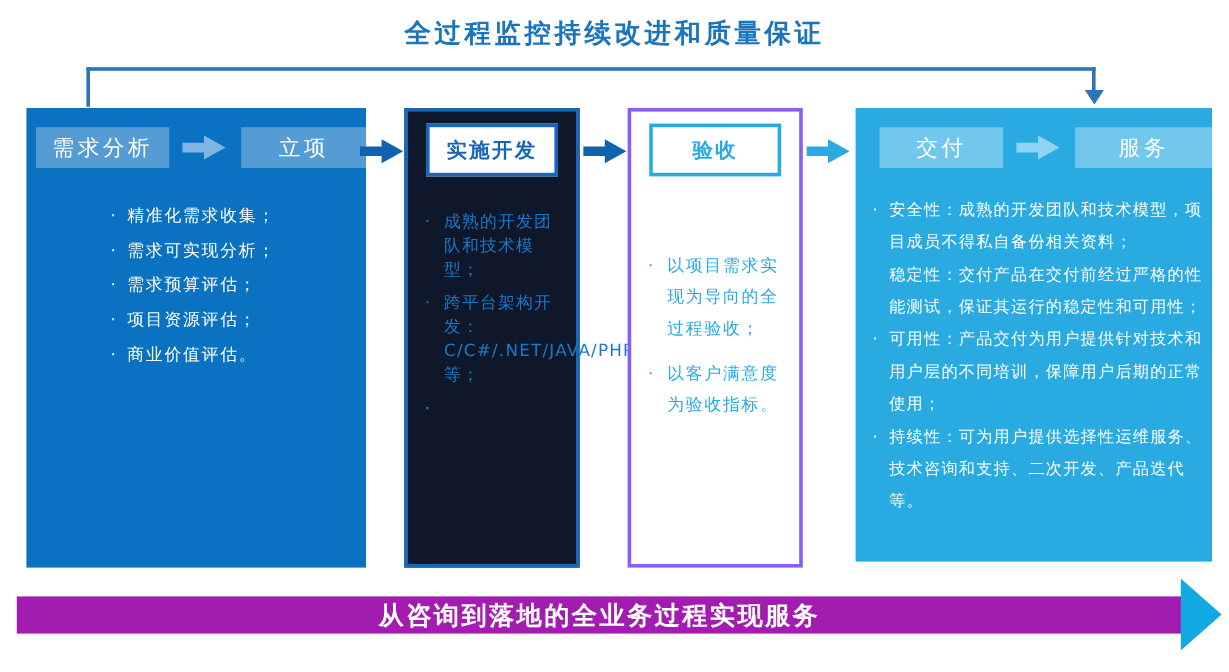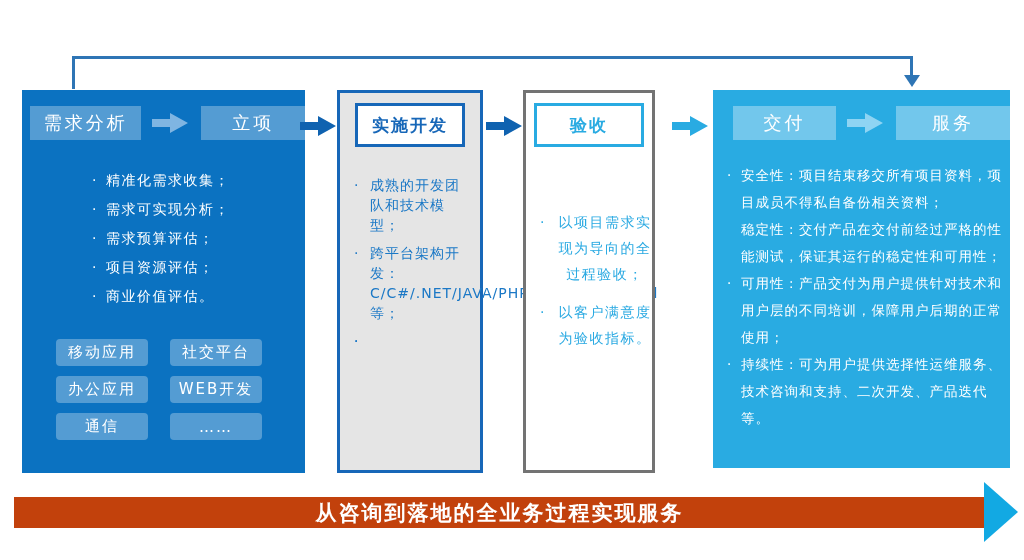--- a/index.html
+++ b/index.html
@@ -36,22 +36,22 @@
   .p1-bullets li .dot{position:absolute;left:-14px;top:0;}
   .tag-grid{
     display:grid;grid-template-columns:92px 92px;grid-column-gap:22px;grid-row-gap:10px;
     margin:28px 0 0 34px;
   }
   .tag{
     background:rgba(255,255,255,.30);border-radius:4px;color:#fff;font-size:15px;letter-spacing:2px;
     height:27px;display:flex;align-items:center;justify-content:center;
   }
   
-  .panel2{left:337px;width:146px;background:#e5e5e5;border:3px solid #1767B8;}
-  .panel3{left:523px;width:132px;background:#fff;border:3px solid #737373;text-align:center;}
+  .panel2{left:337px;width:146px;background:#0f172a;border:3px solid #1767B8;}
+  .panel3{left:523px;width:146px;background:#fff;border:3px solid #8b5cf6;}
   .hd-box{
     margin:10px auto 0 auto;width:110px;height:44px;box-sizing:border-box;
     display:flex;align-items:center;justify-content:center;
     font-size:17px;font-weight:700;letter-spacing:2px;background:#fff;
   }
   .hd-box.blue{border:3px solid #1767B8;color:#1767B8;}
   .hd-box.cyan{border:3px solid #29ABE2;color:#29ABE2;}
   .mini-bullets{list-style:none;margin:28px 0 0 0;padding:0 6px 0 30px;}
   .mini-bullets li{position:relative;font-size:14px;letter-spacing:1px;line-height:20px;margin-bottom:8px;width:98px;}
   .mini-bullets li .dot{position:absolute;left:-16px;top:0;}
@@ -64,34 +64,35 @@
   .panel4 .chip{background:rgba(255,255,255,.34);}
   .chip-deliv{width:107px;}
   .chip-serv{width:118px;margin-left:6px;}
   .p4-bullets{list-style:none;margin:22px 0 0 0;padding:0 8px 0 28px;}
   .p4-bullets li{position:relative;color:#fff;font-size:13.5px;letter-spacing:1px;line-height:27px;width:262px;}
   .p4-bullets li .dot{position:absolute;left:-14px;top:0;}
   
   .flow-arrow{position:absolute;top:114px;}
   
   .banner-bar{
-    position:absolute;left:14px;top:497px;width:971px;height:31px;background:#c2410c;
+    position:absolute;left:14px;top:497px;width:971px;height:31px;background:#a21caf;
     display:flex;align-items:center;justify-content:center;
   }
   .banner-text{color:#fff;font-size:21px;font-weight:700;letter-spacing:2px;}
   .banner-head{
     position:absolute;left:984px;top:482px;width:0;height:0;
     border-top:30px solid transparent;border-bottom:30px solid transparent;border-left:34px solid #12A9E3;
   }
 </style>
 </head>
 <body>
 
 <div class="canvas">
 
+  <div class="title">全过程监控持续改进和质量保证</div>
   <div class="bracket-h"></div>
   <div class="bracket-tick-left"></div>
   <div class="bracket-tick-right"></div>
   <div class="bracket-arrowhead"></div>
 
   <div class="panel panel1">
     <div class="chip-row">
       <div class="chip chip-req">需求分析</div>
       <span class="chip-arrow">
         <svg width="38" height="24" viewBox="0 0 36 24">
@@ -100,28 +101,20 @@
       </span>
       <div class="chip chip-init">立项</div>
     </div>
     <ul class="p1-bullets">
       <li><span class="dot">·</span><span>精准化需求收集；</span></li>
       <li><span class="dot">·</span><span>需求可实现分析；</span></li>
       <li><span class="dot">·</span><span>需求预算评估；</span></li>
       <li><span class="dot">·</span><span>项目资源评估；</span></li>
       <li><span class="dot">·</span><span>商业价值评估。</span></li>
     </ul>
-    <div class="tag-grid">
-      <div class="tag">移动应用</div>
-      <div class="tag">社交平台</div>
-      <div class="tag">办公应用</div>
-      <div class="tag">WEB开发</div>
-      <div class="tag">通信</div>
-      <div class="tag">……</div>
-    </div>
   </div>
 
   <span class="flow-arrow" style="left:300px;">
     <svg width="36" height="24" viewBox="0 0 36 24">
         <path d="M0 8 H18 V2 L36 12 L18 22 V16 H0 Z" fill="#0F62B0"></path>
       </svg>
   </span>
 
   <div class="panel panel2">
     <div class="hd-box blue">实施开发</div>
@@ -157,21 +150,21 @@
     <div class="chip-row">
       <div class="chip chip-deliv">交付</div>
       <span class="chip-arrow">
         <svg width="38" height="24" viewBox="0 0 36 24">
             <path d="M0 8 H18 V2 L36 12 L18 22 V16 H0 Z" fill="#8ED4F3"></path>
           </svg>
       </span>
       <div class="chip chip-serv">服务</div>
     </div>
     <ul class="p4-bullets">
-      <li><span class="dot">·</span><span>安全性：项目结束移交所有项目资料，项目成员不得私自备份相关资料；</span></li>
+      <li><span class="dot">·</span><span>安全性：成熟的开发团队和技术模型，项目成员不得私自备份相关资料；</span></li>
       <li class="no-dot"><span>稳定性：交付产品在交付前经过严格的性能测试，保证其运行的稳定性和可用性；</span></li>
       <li><span class="dot">·</span><span>可用性：产品交付为用户提供针对技术和用户层的不同培训，保障用户后期的正常使用；</span></li>
       <li><span class="dot">·</span><span>持续性：可为用户提供选择性运维服务、技术咨询和支持、二次开发、产品迭代等。</span></li>
     </ul>
   </div>
 
   <div class="banner-bar">
     <span class="banner-text">从咨询到落地的全业务过程实现服务</span>
   </div>
   <div class="banner-head"></div>

